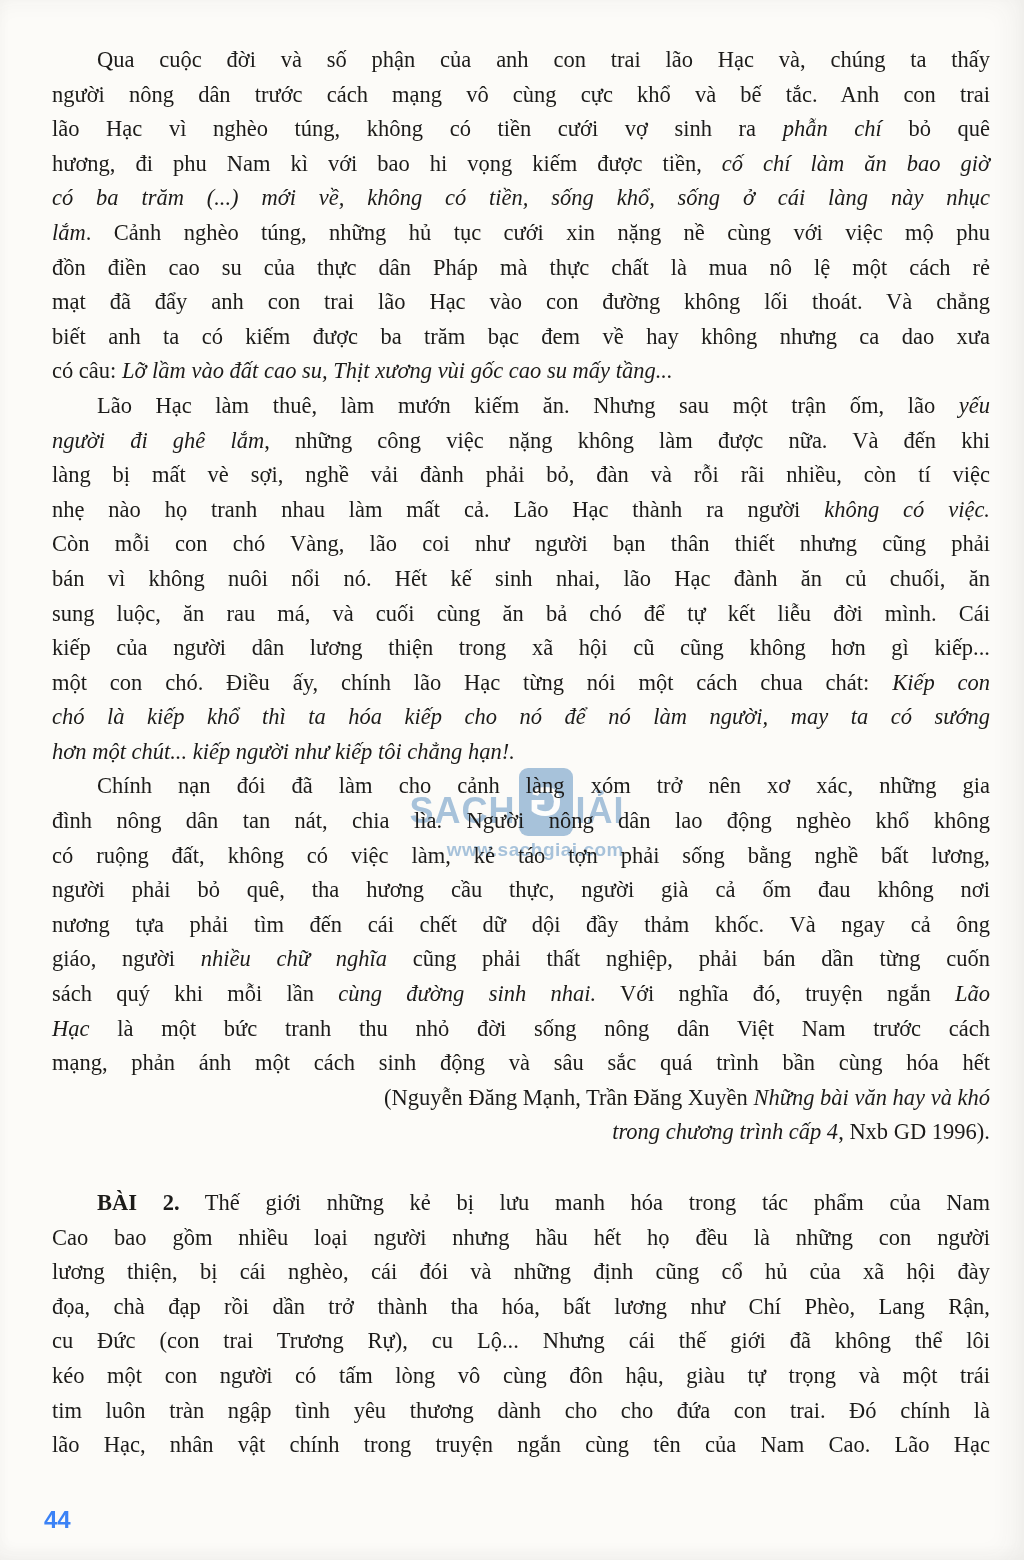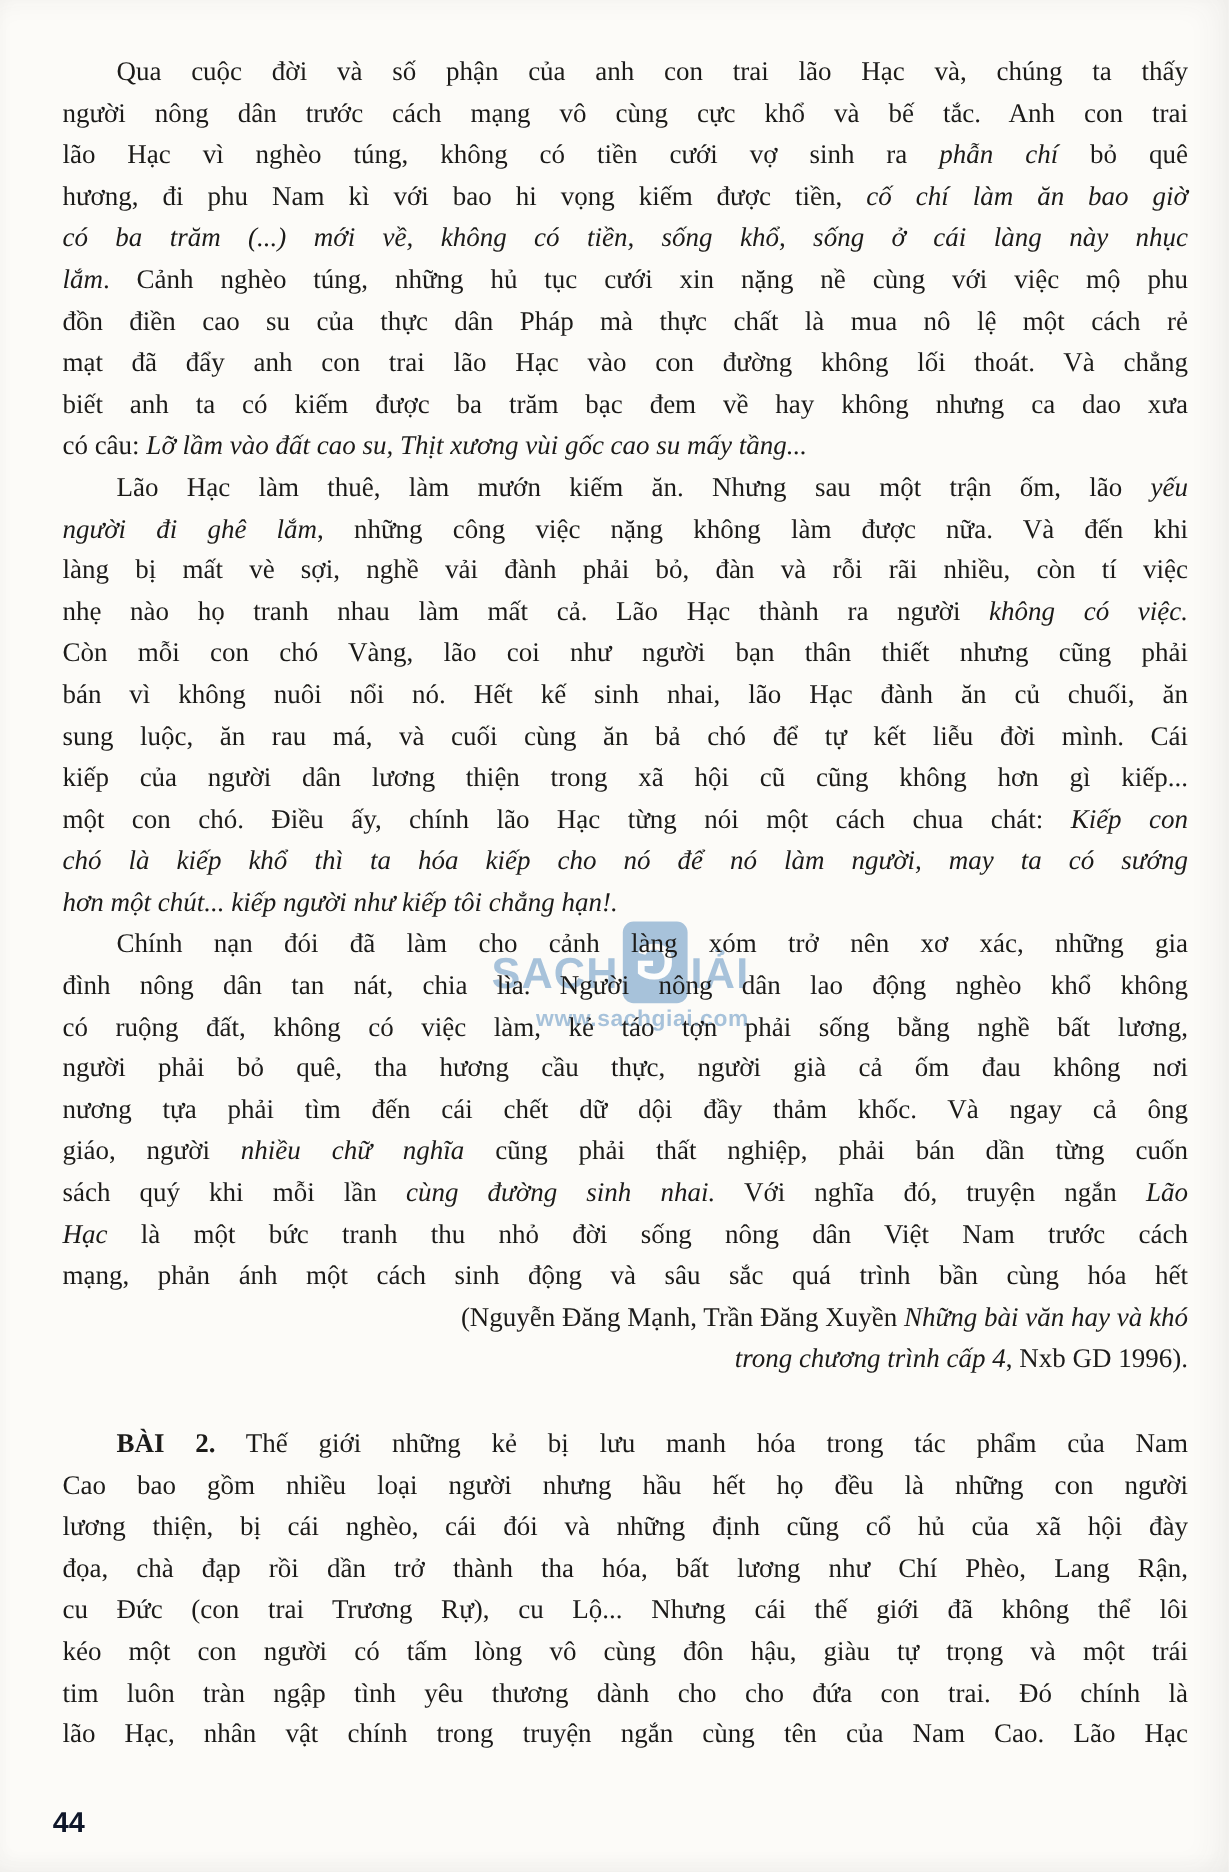--- a/index.html
+++ b/index.html
@@ -108,16 +108,16 @@
         <div class="line justify"><span>Cao bao gồm nhiều loại người nhưng hầu hết họ đều là những con người</span></div>
         <div class="line justify"><span>lương thiện, bị cái nghèo, cái đói và những định cũng cổ hủ của xã hội đày</span></div>
         <div class="line justify"><span>đọa, chà đạp rồi dần trở thành tha hóa, bất lương như Chí Phèo, Lang Rận,</span></div>
         <div class="line justify"><span>cu Đức (con trai Trương Rự), cu Lộ... Nhưng cái thế giới đã không thể lôi</span></div>
         <div class="line justify"><span>kéo một con người có tấm lòng vô cùng đôn hậu, giàu tự trọng và một trái</span></div>
         <div class="line justify"><span>tim luôn tràn ngập tình yêu thương dành cho cho đứa con trai. Đó chính là</span></div>
         <div class="line justify"><span>lão Hạc, nhân vật chính trong truyện ngắn cùng tên của Nam Cao. Lão Hạc</span></div>
       </div>
     </div>
 
-  <div class="page-number" style="color: #0f172a;">44</div>
+  <div class="page-number" style="color: #3b82f6;">44</div>
 
   <div class="scan-shade"></div>
 </div>
 
 </body></html>

